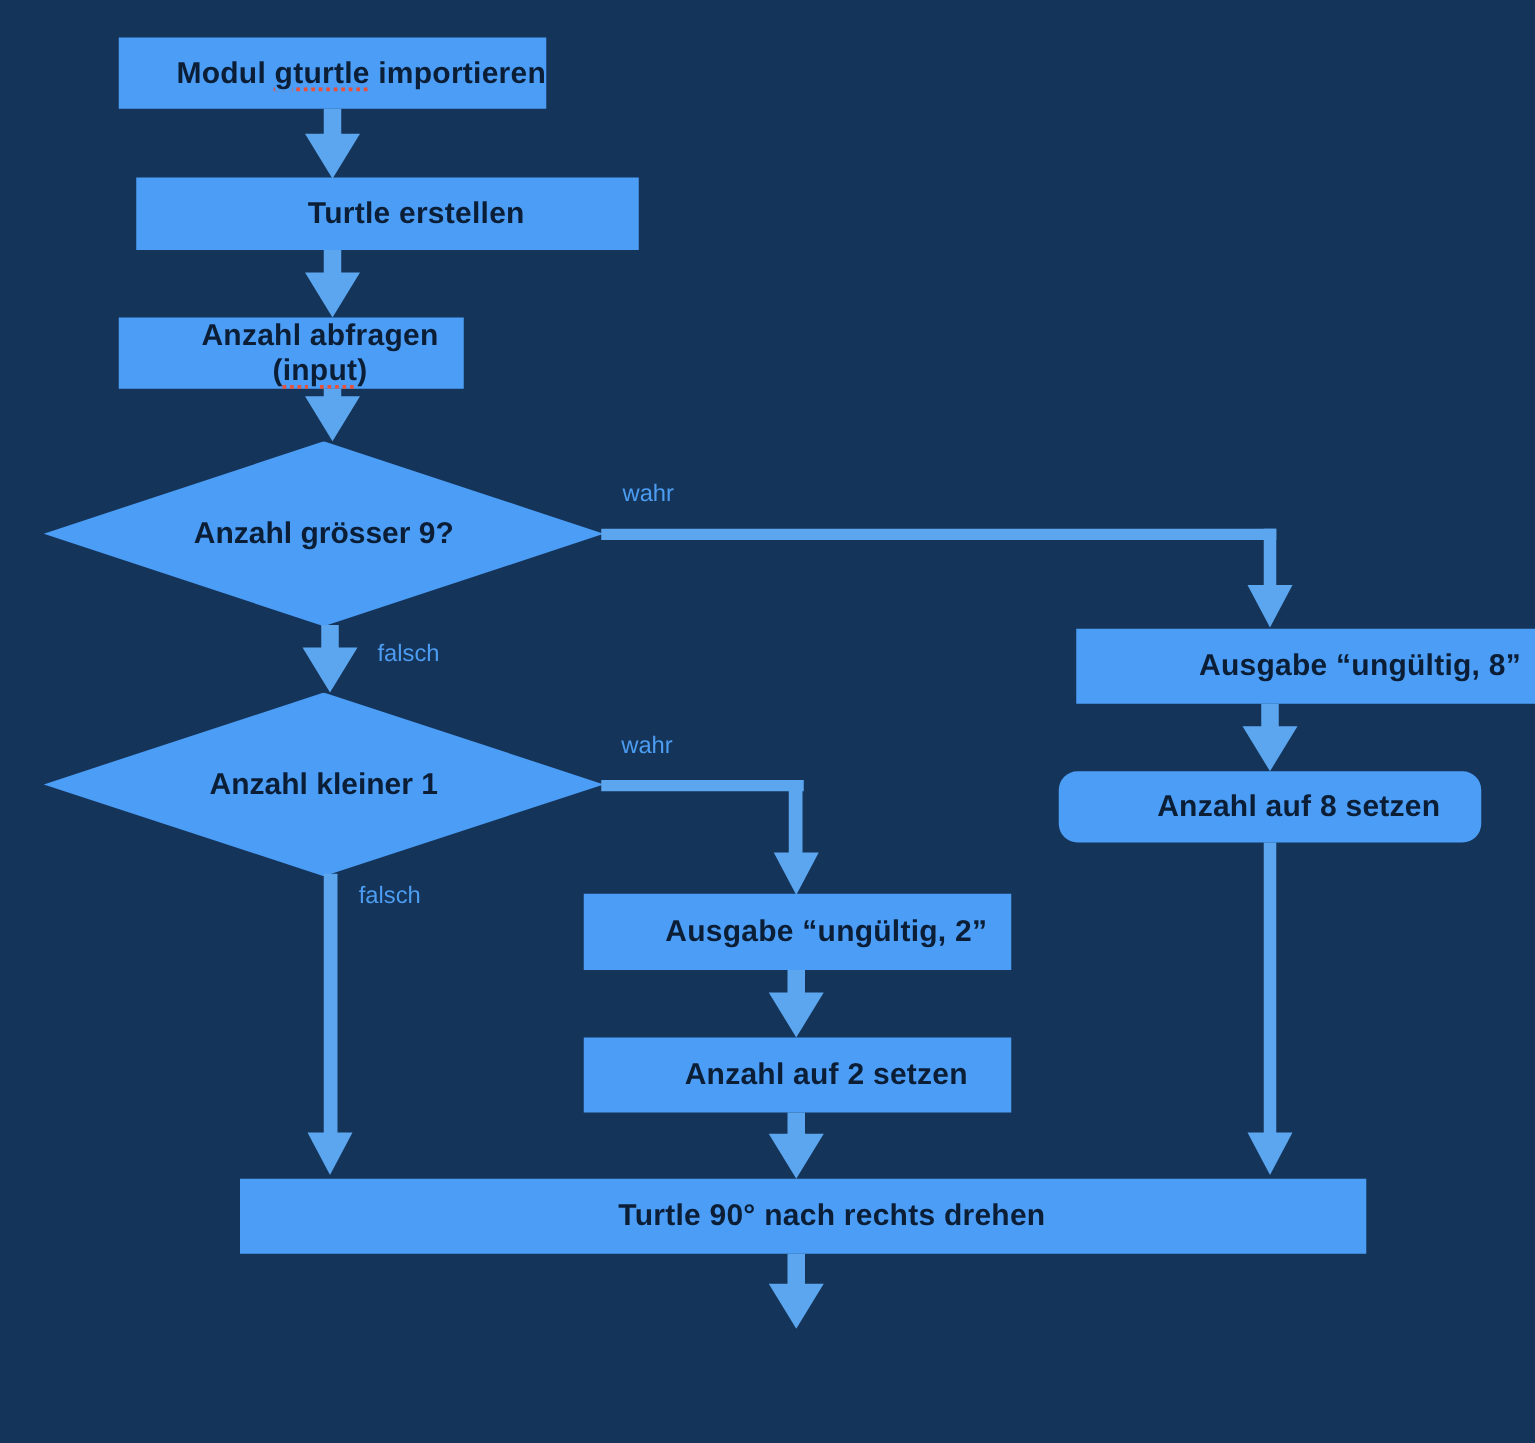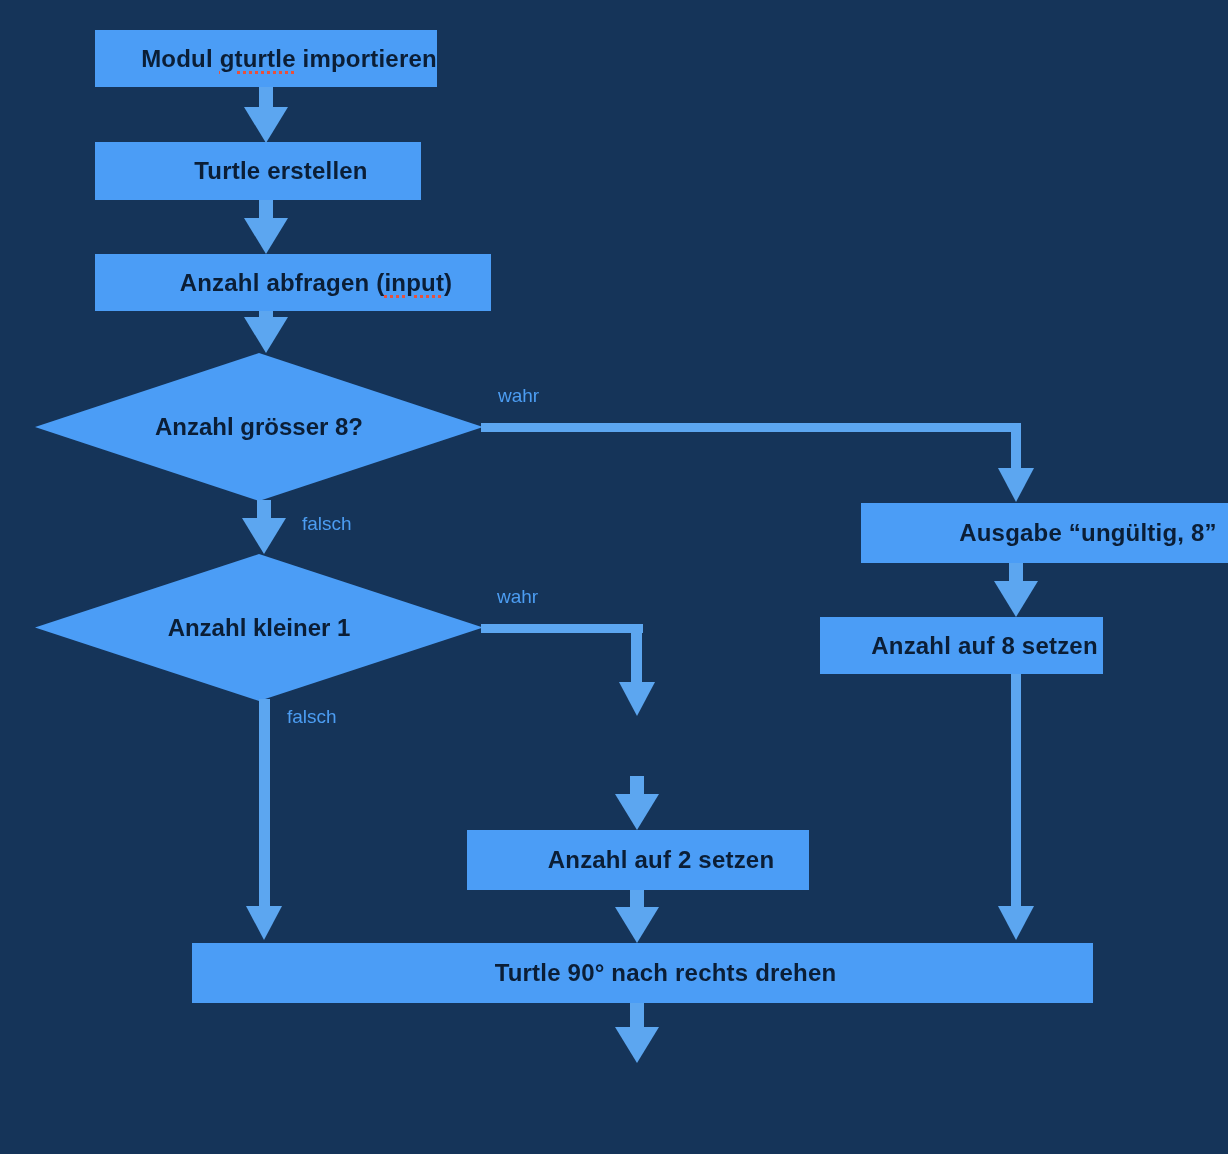--- a/index.html
+++ b/index.html
@@ -80,44 +80,47 @@
 </style>
 </head>
 <body>
 
 <div class="canvas">
 
   <div class="node" style="left:95px; top:30px; width:342px; height:57px;">
     <span><span>Modul </span><span class="misspelled">gturtle</span><span> importieren</span></span>
   </div>
 
-  <div class="node" style="left:95px; top:142px; width:326px; height:58px;">
+  <div class="node" style="left:109px; top:142px; width:402px; height:58px;">
     <span>Turtle erstellen</span>
   </div>
 
-  <div class="node" style="left:95px; top:254px; width:396px; height:57px;">
+  <div class="node" style="left:95px; top:254px; width:276px; height:57px;">
     <span><span>Anzahl abfragen (</span><span class="misspelled">input</span><span>)</span></span>
   </div>
 
   <div class="diamond" style="left:35px; top:353px; width:448px; height:148px;">
-    <span>Anzahl grösser 8?</span>
+    <span>Anzahl grösser 9?</span>
   </div>
 
   <div class="diamond" style="left:35px; top:554px; width:448px; height:147px;">
     <span>Anzahl kleiner 1</span>
   </div>
 
   <div class="node" style="left:861px; top:503px; width:408px; height:60px;">
     <span>Ausgabe “ungültig, 8”</span>
   </div>
 
-  <div class="node" style="left:820px; top:617px; width:283px; height:57px;">
+  <div class="node" style="left:847px; top:617px; width:338px; height:57px;border-radius:15px;">
     <span>Anzahl auf 8 setzen</span>
   </div>
 
+  <div class="node" style="left:467px; top:715px; width:342px; height:61px;">
+    <span>Ausgabe “ungültig, 2”</span>
+  </div>
 
   <div class="node" style="left:467px; top:830px; width:342px; height:60px;">
     <span>Anzahl auf 2 setzen</span>
   </div>
 
   <div class="node" style="left:192px; top:943px; width:901px; height:60px;justify-content:center;">
     <span>Turtle 90° nach rechts drehen</span>
   </div>
 
 

